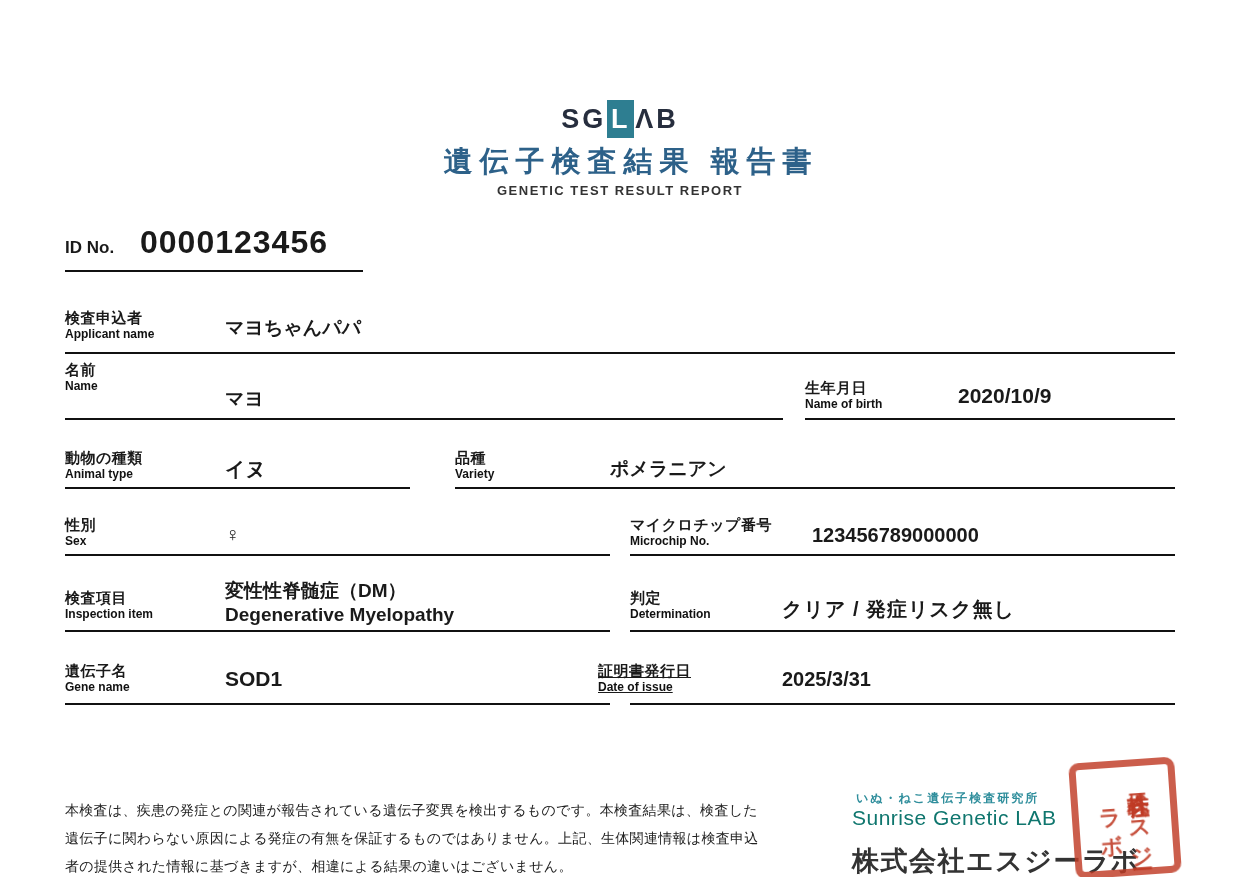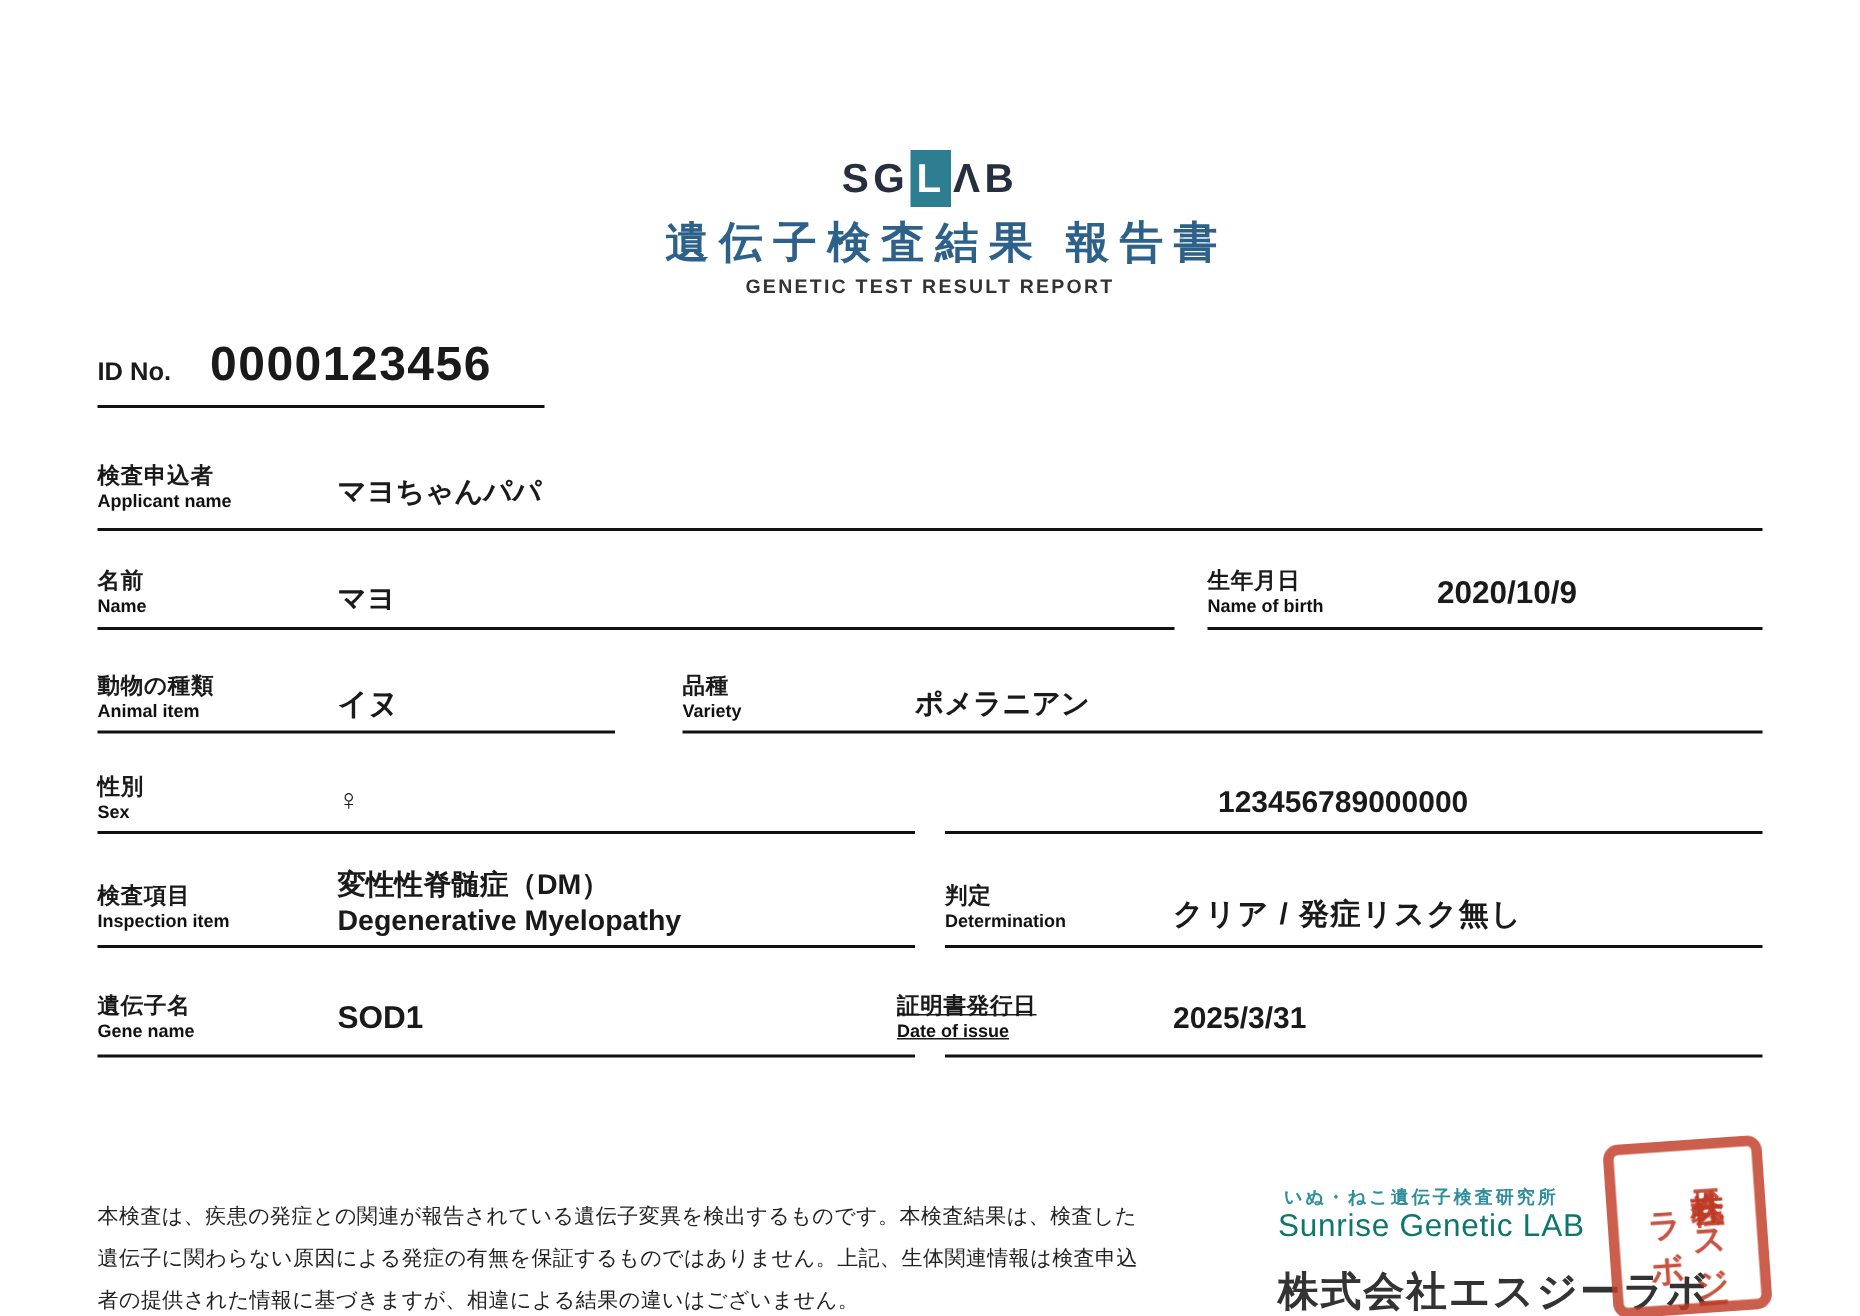--- a/index.html
+++ b/index.html
@@ -52,55 +52,59 @@
   <div class="idvalue">0000123456</div>
   <div class="rule" style="left:65px;top:222px;width:298px;"></div>
 
   <div class="lbl" style="left:65px;top:260px;">
     <div class="ja">検査申込者</div>
     <div class="en">Applicant name</div>
   </div>
   <div class="val" style="left:225px;top:267px;font-size:19px;">マヨちゃんパパ</div>
   <div class="rule" style="left:65px;top:304px;width:1110px;"></div>
 
-  <div class="lbl" style="left:65px;top:330px;">
+  <div class="lbl" style="left:65px;top:312px;">
     <div class="ja">名前</div>
     <div class="en">Name</div>
   </div>
   <div class="val" style="left:225px;top:338px;font-size:19px;">マヨ</div>
   <div class="rule" style="left:65px;top:370px;width:718px;"></div>
 
   <div class="lbl" style="left:805px;top:330px;">
     <div class="ja">生年月日</div>
     <div class="en">Name of birth</div>
   </div>
   <div class="val" style="left:958px;top:336px;font-size:21px;">2020/10/9</div>
   <div class="rule" style="left:805px;top:370px;width:370px;"></div>
 
   <div class="lbl" style="left:65px;top:400px;">
     <div class="ja">動物の種類</div>
-    <div class="en">Animal item</div>
+    <div class="en">Animal type</div>
   </div>
   <div class="val" style="left:225px;top:408px;font-size:20px;">イヌ</div>
   <div class="rule" style="left:65px;top:439px;width:345px;"></div>
 
   <div class="lbl" style="left:455px;top:400px;">
     <div class="ja">品種</div>
     <div class="en">Variety</div>
   </div>
   <div class="val" style="left:610px;top:408px;font-size:19px;">ポメラニアン</div>
   <div class="rule" style="left:455px;top:439px;width:720px;"></div>
 
   <div class="lbl" style="left:65px;top:467px;">
     <div class="ja">性別</div>
     <div class="en">Sex</div>
   </div>
   <div class="val" style="left:225px;top:475px;font-size:20px;font-weight:400;">♀</div>
   <div class="rule" style="left:65px;top:506px;width:545px;"></div>
 
+  <div class="lbl" style="left:630px;top:467px;">
+    <div class="ja">マイクロチップ番号</div>
+    <div class="en">Microchip No.</div>
+  </div>
   <div class="val" style="left:812px;top:476px;font-size:20px;">123456789000000</div>
   <div class="rule" style="left:630px;top:506px;width:545px;"></div>
 
   <div class="lbl" style="left:65px;top:540px;">
     <div class="ja">検査項目</div>
     <div class="en">Inspection item</div>
   </div>
   <div class="val" style="left:225px;top:531px;font-size:19px;line-height:24px;">
     <div>変性性脊髄症（DM）</div>
     <div>Degenerative Myelopathy</div>

